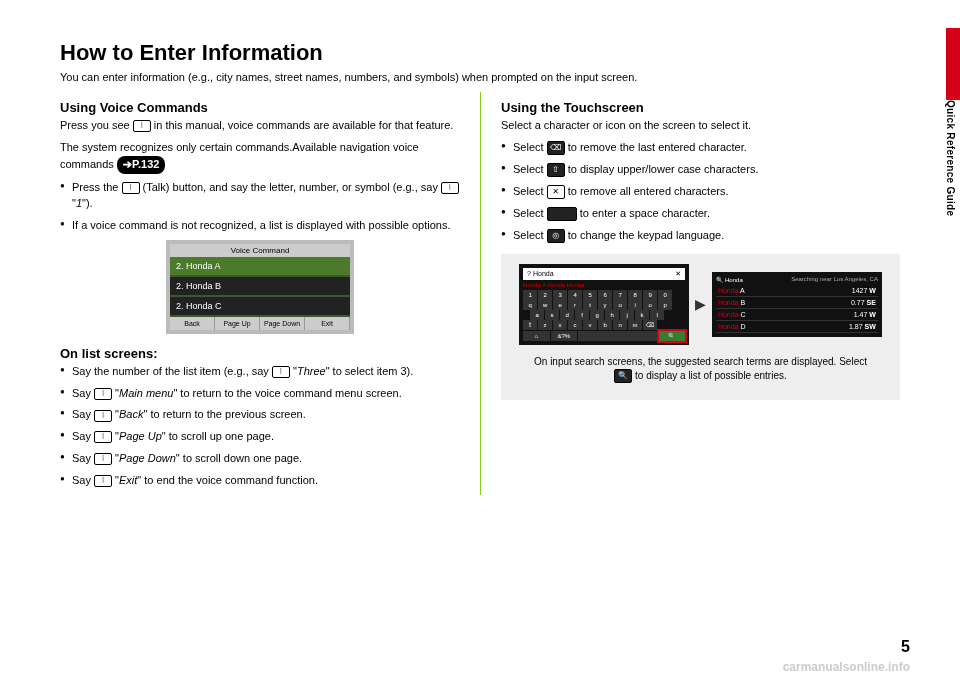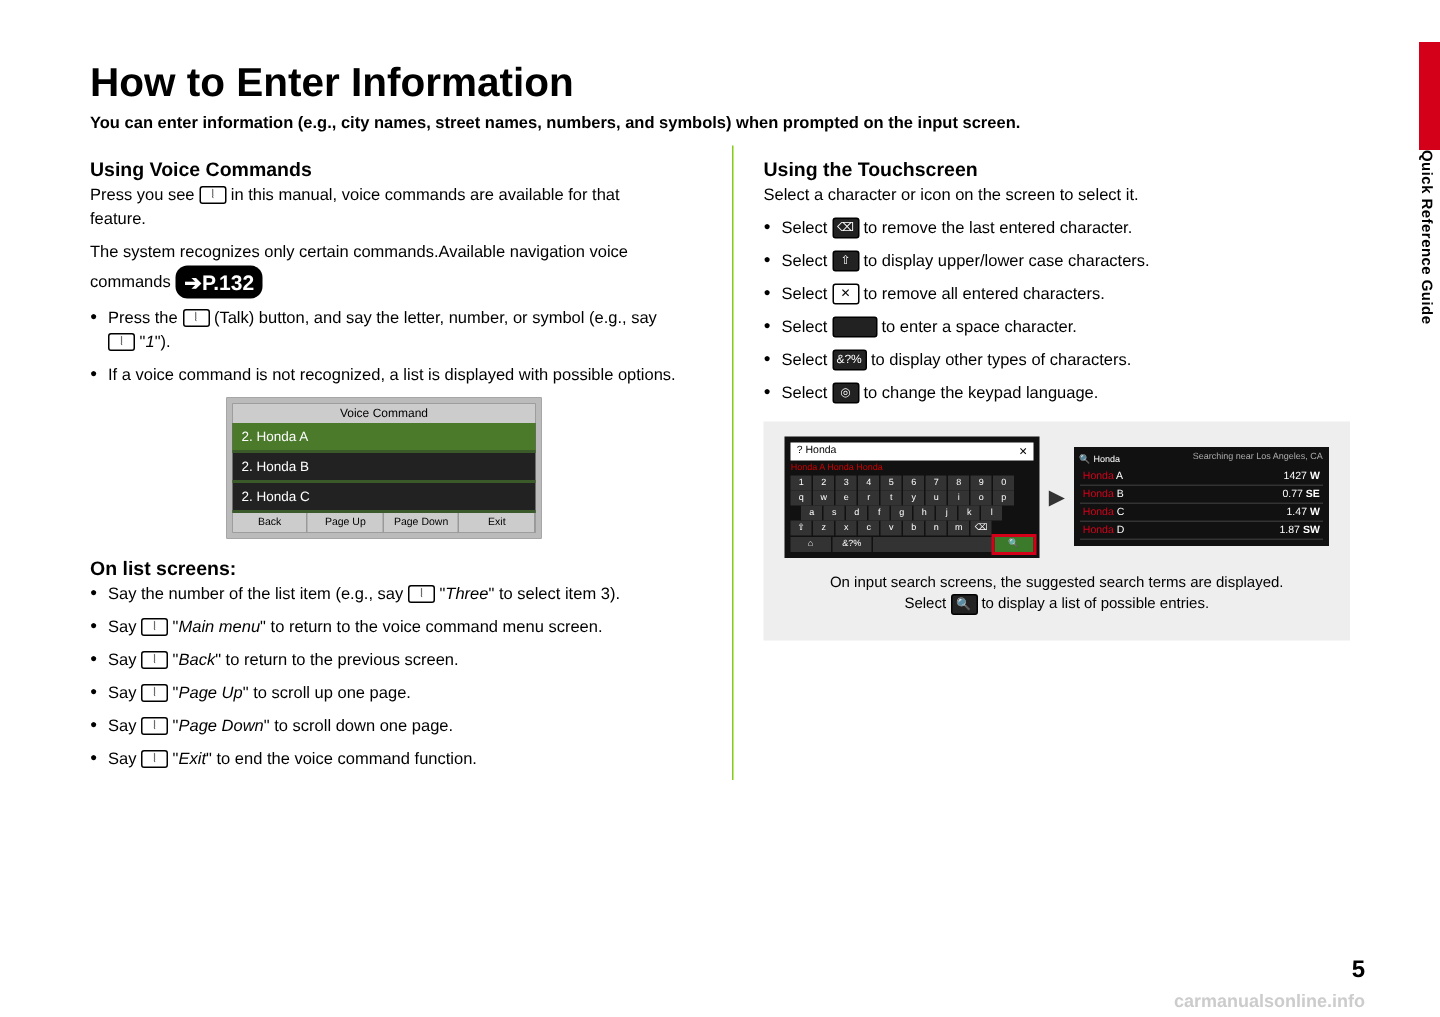--- a/index.html
+++ b/index.html
@@ -28,31 +28,30 @@
     .side-label {
       position: absolute;
       right: 4px;
       top: 100px;
       writing-mode: vertical-rl;
       font-size: 10px;
       font-weight: 600;
       letter-spacing: 0.3px;
     }
     h1 {
-      font-size: 27px;
+      font-size: 22px;
       font-weight: 700;
       margin-bottom: 4px;
     }
     .subtitle {
       font-size: 11px;
-      font-weight: bold;
     }
     .columns {
       display: flex;
-      gap: 16px;
+      gap: 0;
     }
     .col {
       width: 420px;
     }
     .col-left { padding-right: 20px; }
     .col-right { padding-left: 20px; border-left: 1px solid #84cc16; }
     h2 {
       font-size: 13px;
       font-weight: 700;
       margin-bottom: 3px;
@@ -100,28 +99,28 @@
       padding: 0 2px;
     }
     .icon-key.wide { min-width: 30px; }
     .icon-key.light { background: #fff; color: #000; }
     .pill {
       display: inline-block;
       background: #000;
       color: #fff;
       border-radius: 8px;
       padding: 1px 6px;
-      font-size: 14px;
+      font-size: 11px;
       font-weight: 700;
       vertical-align: middle;
     }
     .italic { font-style: italic; }
     
     .vc-shot {
-      width: 210px;
+      width: 188px;
       margin: 4px auto 12px auto;
       background: #222;
       border: 4px solid #bbb;
       font-size: 9px;
     }
     .vc-title { background: #ccc; color: #000; text-align: center; padding: 2px; font-size: 8px; }
     .vc-row { color: #fff; padding: 4px 6px; border-bottom: 2px solid #3a5a2a; }
     .vc-row.sel { background: #4a7a2a; }
     .vc-bottom { display: flex; background: #ccc; color: #000; }
     .vc-bottom span { flex: 1; text-align: center; padding: 3px; font-size: 7px; border-right: 1px solid #999; }
@@ -247,23 +246,20 @@
         <li>
           <span>Select </span><span class="icon-key">⇧</span><span> to display upper/lower case characters.</span>
         </li>
         <li>
           <span>Select </span><span class="icon-key light">✕</span><span> to remove all entered characters.</span>
         </li>
         <li>
           <span>Select </span><span class="icon-key wide"> </span><span> to enter a space character.</span>
         </li>
         <li>
-          <span>Select </span><span class="icon-key">&amp;?%</span><span> to display other types of characters.</span>
-        </li>
-        <li>
           <span>Select </span><span class="icon-key">◎</span><span> to change the keypad language.</span>
         </li>
       </ul>
 
       <div class="ts-wrap">
         <div class="ts-row">
 
           <div class="kb-shot">
             <div class="kb-input">
                 <span>?</span>

